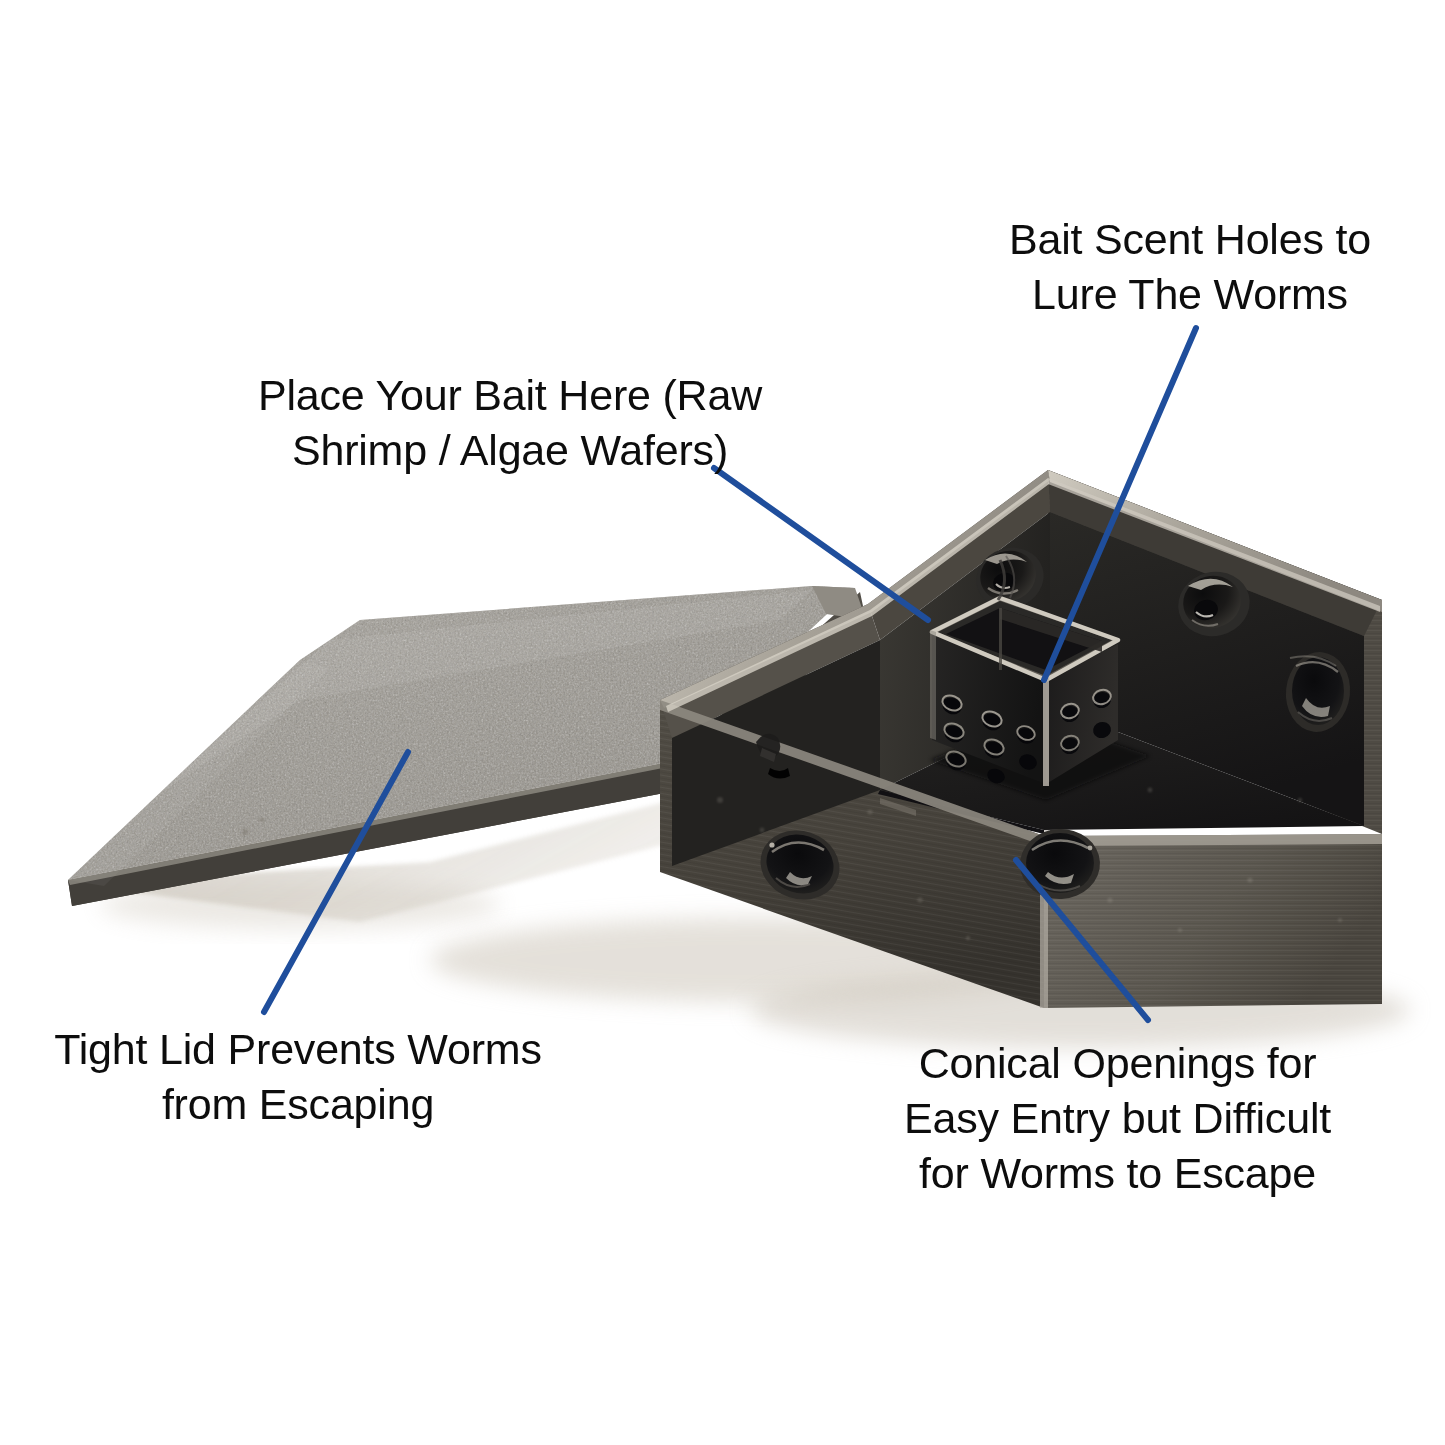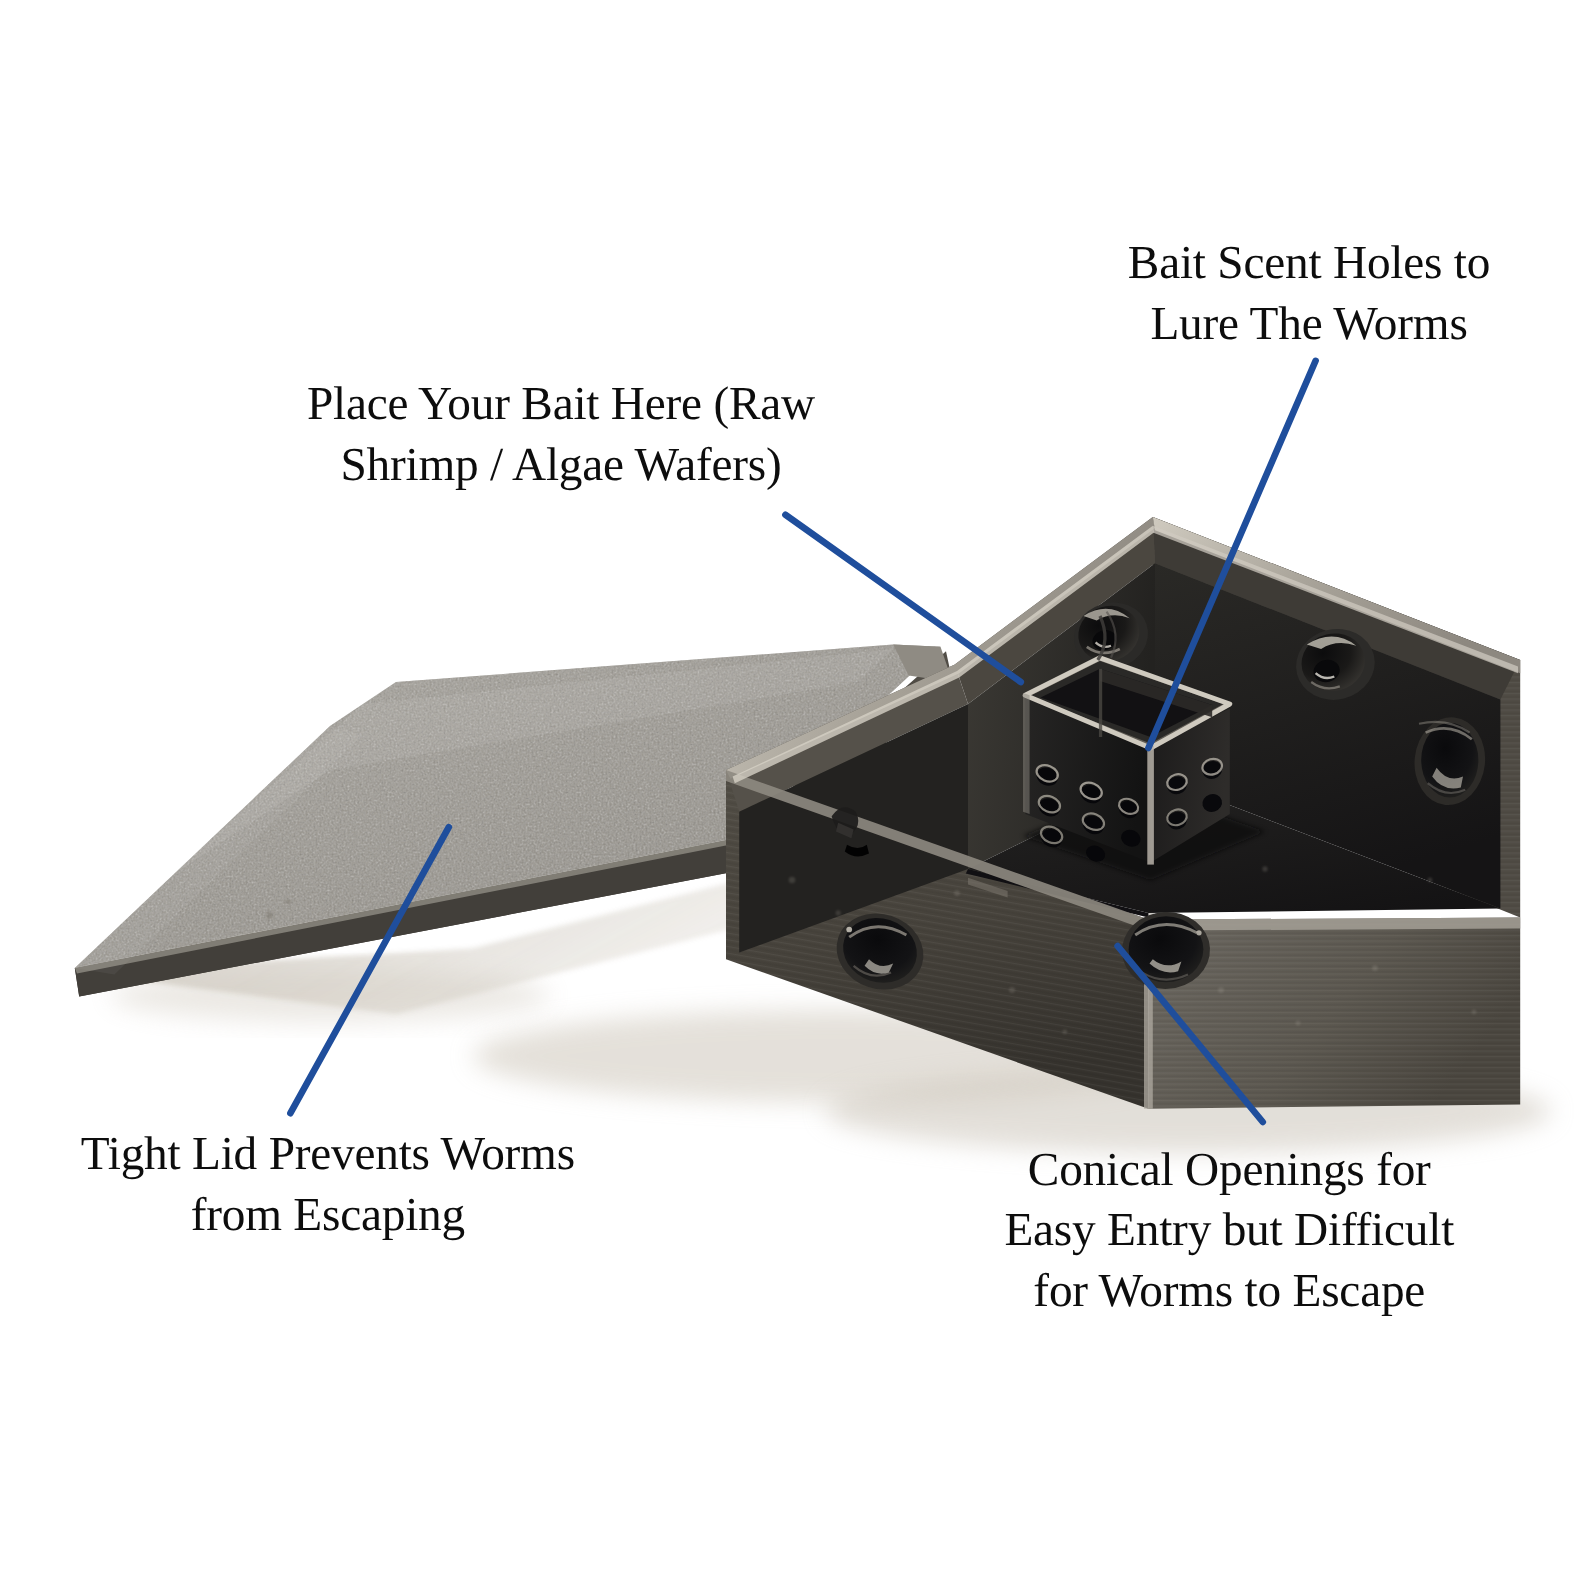--- a/index.html
+++ b/index.html
@@ -19,25 +19,24 @@
 
   
   .annot {
     position: absolute;
     color: #0d0d0d;
     font-size: 43px;
     line-height: 1.28;
     font-weight: 400;
     letter-spacing: -0.2px;
     white-space: pre-line;
-    font-family: Liberation Serif, serif;
   }
   .annot.center { text-align: center; }
 
-  #annot-bait-place   { left: 232px;  top: 340px;  width: 556px; }
+  #annot-bait-place   { left: 232px;  top: 368px;  width: 556px; }
   #annot-scent-holes  { left: 975px;  top: 212px;  width: 430px; text-align: center; }
   #annot-lid          { left: 28px;   top: 1022px; width: 540px; text-align: center; }
   #annot-conical      { left: 890px;  top: 1036px; width: 455px; text-align: center; }
 
   
   #photo {
     position: absolute;
     left: 0; top: 0;
     width: 1445px;
     height: 1445px;

